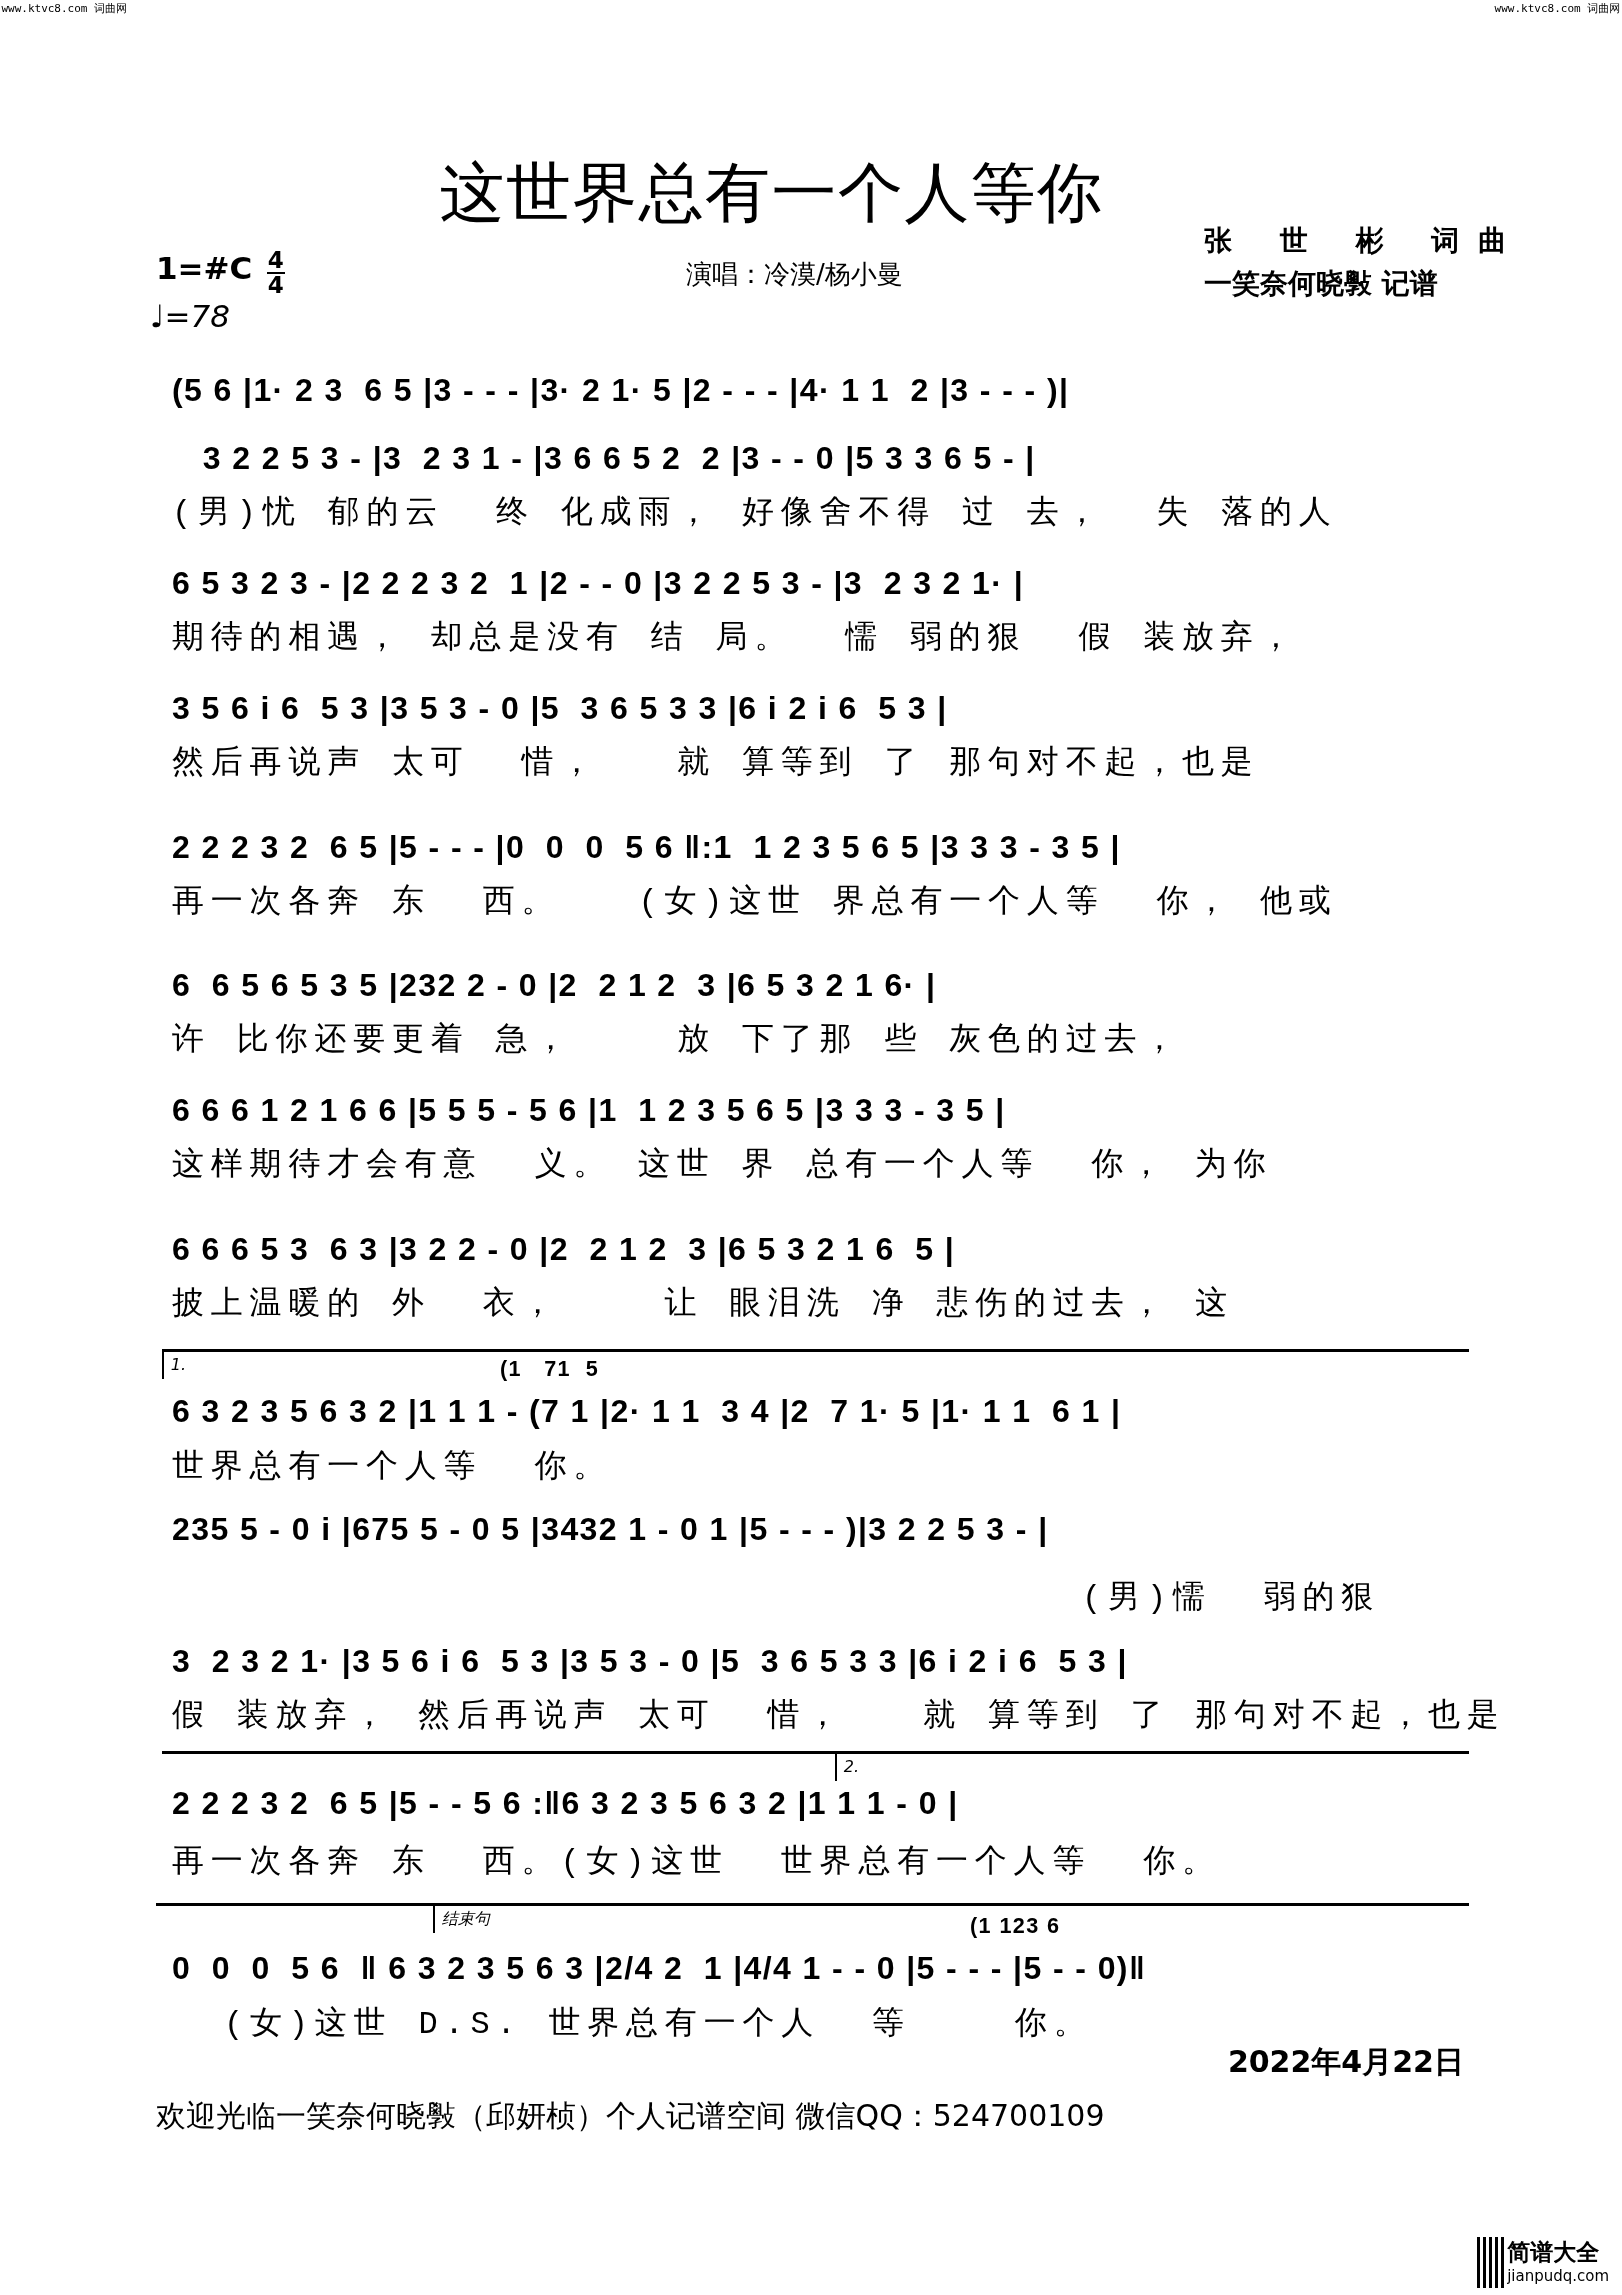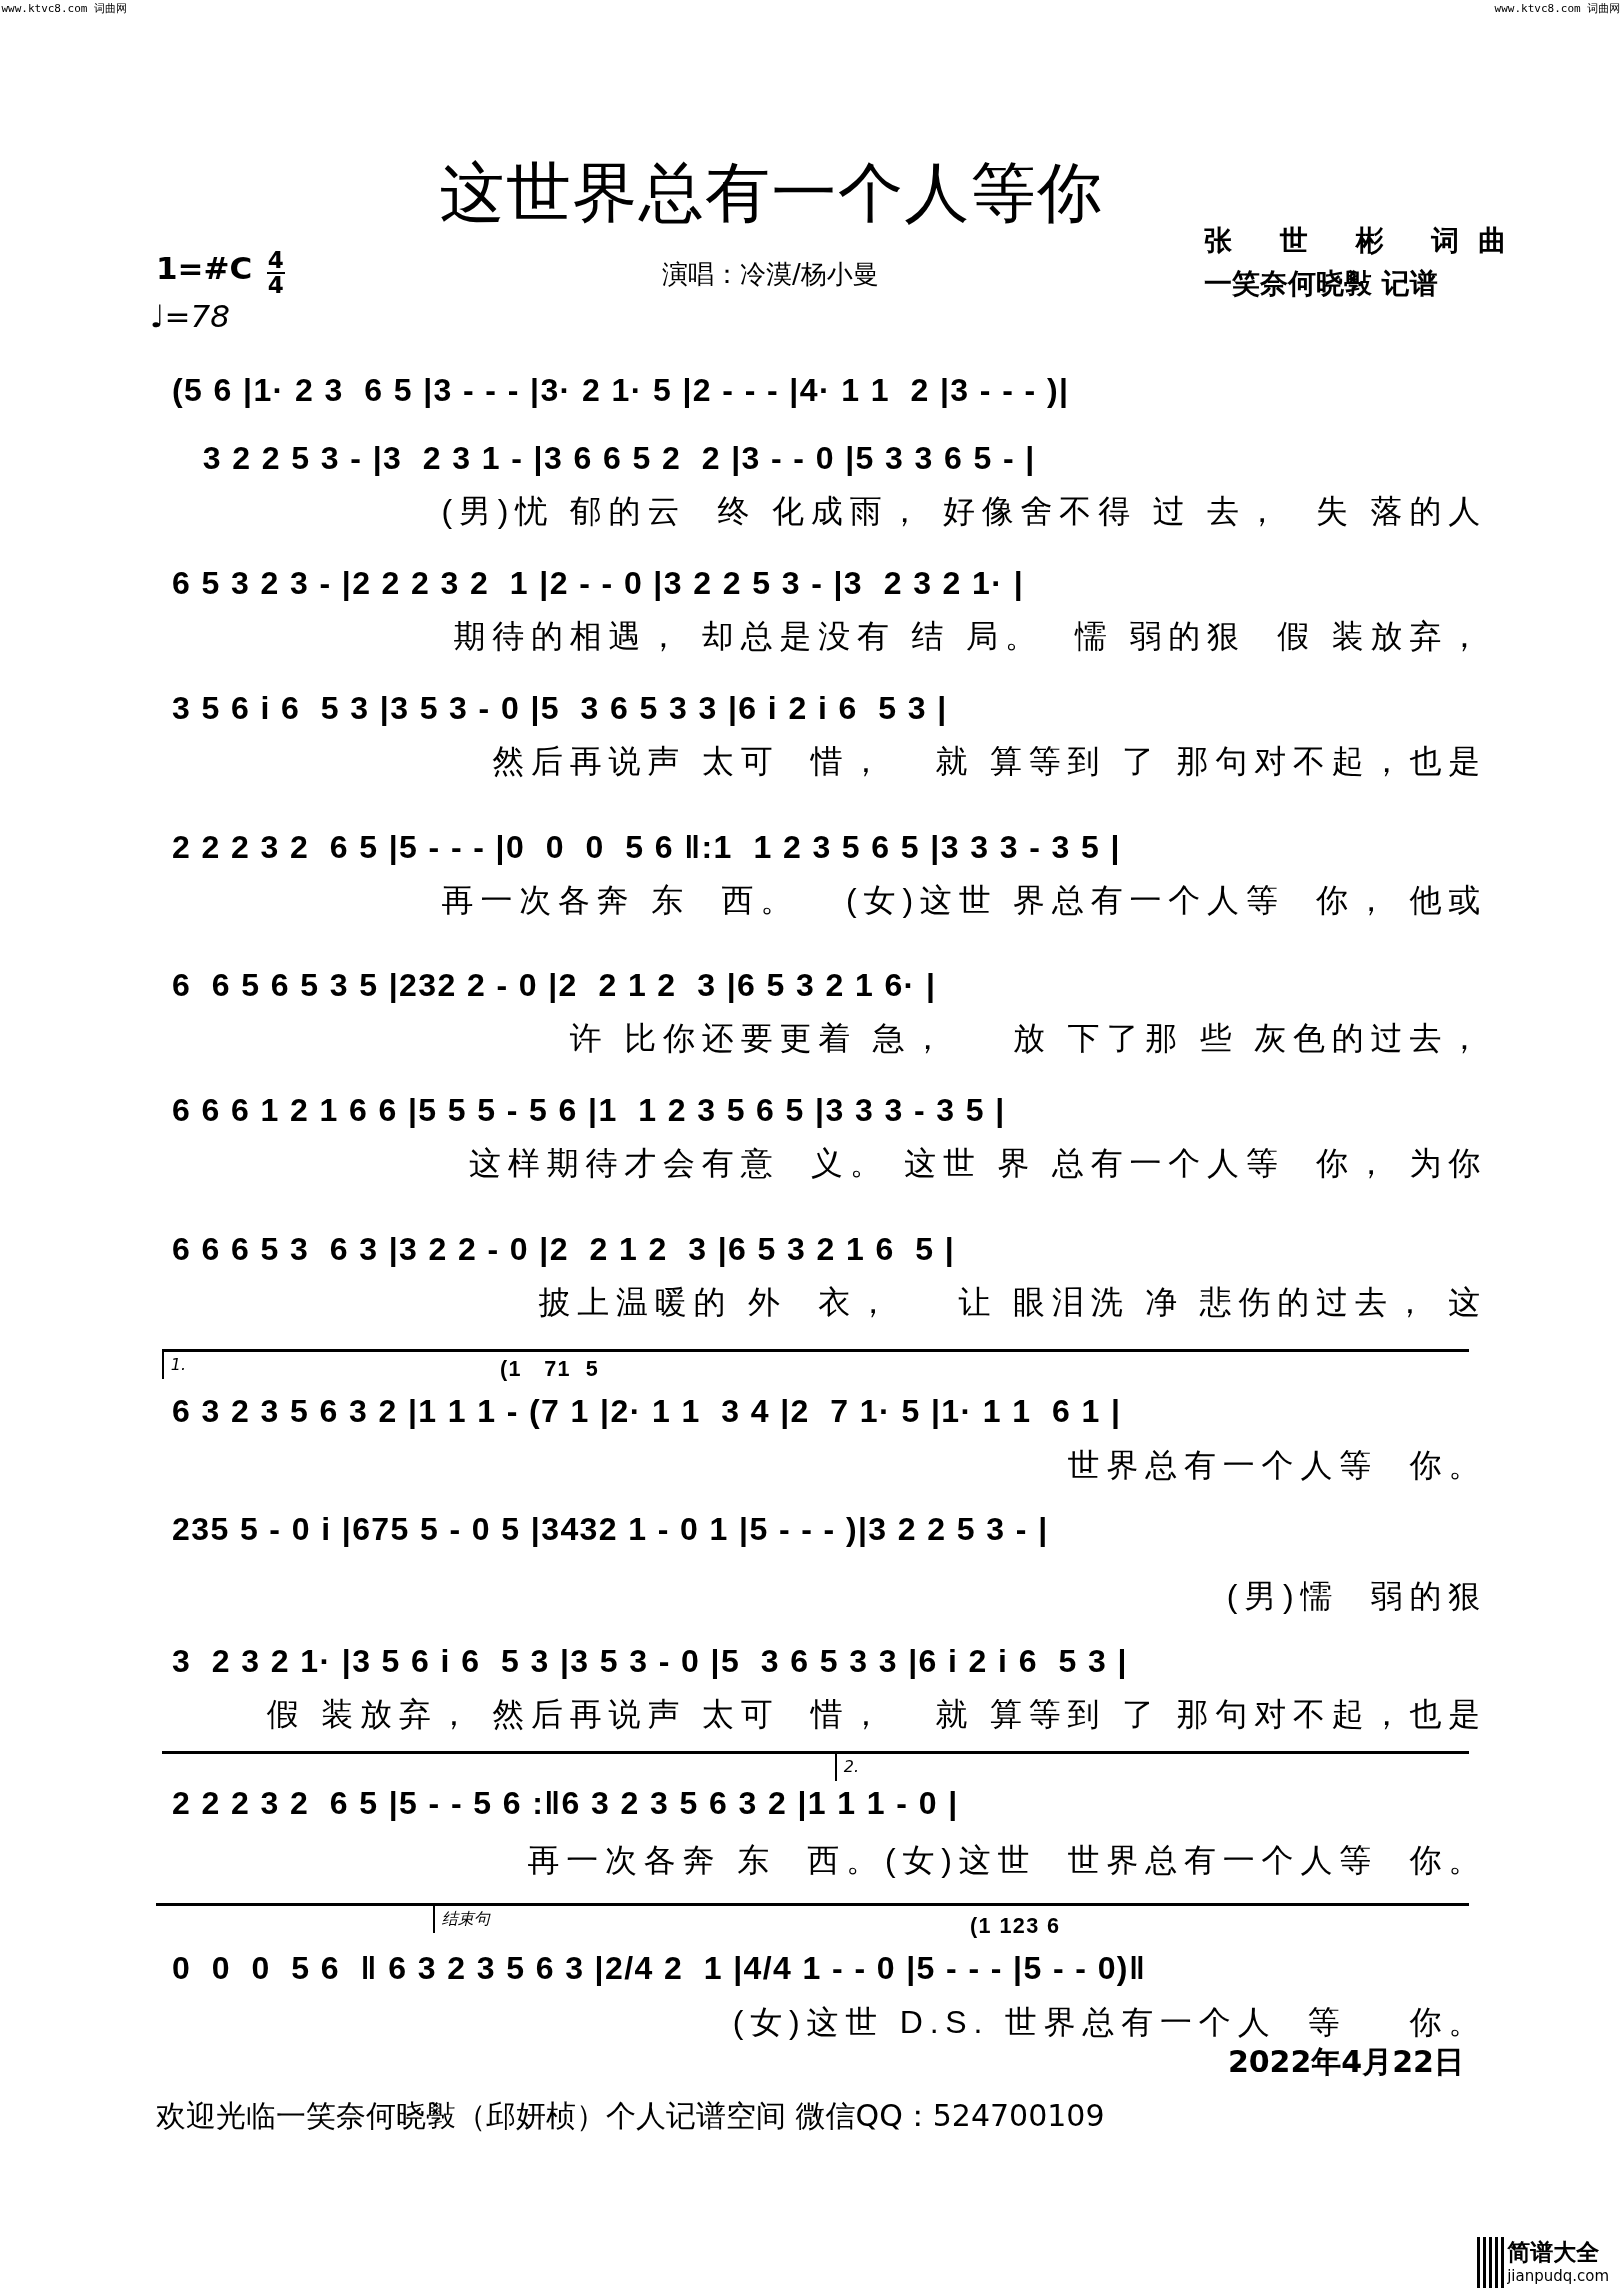--- a/index.html
+++ b/index.html
@@ -6,28 +6,28 @@
   body { width:1623px; height:2295px; position:relative; overflow:hidden;
          font-family:"DejaVu Sans", "Liberation Sans", sans-serif; color:#000; }
   .wm { position:absolute; top:1.4px; font-family:"DejaVu Sans Mono","Liberation Mono",monospace; font-size:11px; }
   .wm.left { left:1.4px; } .wm.right { right:2.7px; }
   .title { position:absolute; left:0; width:1543px; top:149px; text-align:center;
            font-size:65px; font-family:"DejaVu Sans", sans-serif; letter-spacing:1.4px; }
   .key { position:absolute; left:156px; top:250px; font-size:31px; font-weight:bold; }
   .timesig { position:absolute; left:267px; top:249px; font-size:23px; font-weight:bold; line-height:23px; text-align:center; }
   .timesig .bar { border-top:2px solid #000; width:17.6px; margin:0 auto; }
   .tempo { position:absolute; left:150px; top:298px; font-size:31px;font-style:italic; }
-  .singer { position:absolute; left:662px; top:257px; font-size:26px; }
+  .singer { position:absolute; left:686px; top:257px; font-size:26px; }
   .credits { position:absolute; left:1156px; top:219px; font-size:28px; line-height:43px; font-weight:bold;margin-left:48px; }
   .credits .r1 { letter-spacing:19px; }
   .system { position:absolute; left:156px; width:1315px;margin-left:16px; }
   .notes { position:absolute; left:0; right:0; font-size:32px; font-weight:bold; white-space:pre;
            font-family:"Liberation Sans", "DejaVu Sans", sans-serif; letter-spacing:1.4px; }
   .lyrics { position:absolute; left:0; right:0; font-size:32px; white-space:pre;
-            font-family:Liberation Sans, sans-serif; letter-spacing:6.8px;text-align:right; }
+            font-family:Liberation Mono, monospace; letter-spacing:6.8px; }
   .volta { position:absolute; border-top:3.4px solid #000; border-left:2px solid #000; height:27px; }
   .volta span { position:absolute; left:6.8px; top:2.7px; font-size:16px; font-style:italic; }
   .date { position:absolute; right:159px; top:2042px; font-size:30px; font-weight:bold; }
   .footer { position:absolute; left:156px; top:2096px; font-size:30px; }
   .logo { position:absolute; right:6.8px; bottom:6.8px; width:139px; height:51px; }
   .logo .keys { position:absolute; left:0; top:0; width:27px; height:51px;
                 background:repeating-linear-gradient(90deg,#000 0 3.4px,#fff 3.4px 6px); }
   .logo .t1 { position:absolute; left:30px; top:0; font-size:23px; font-weight:bold; }
   .logo .t2 { position:absolute; left:30px; top:30px; font-size:15px; }
 </style>

